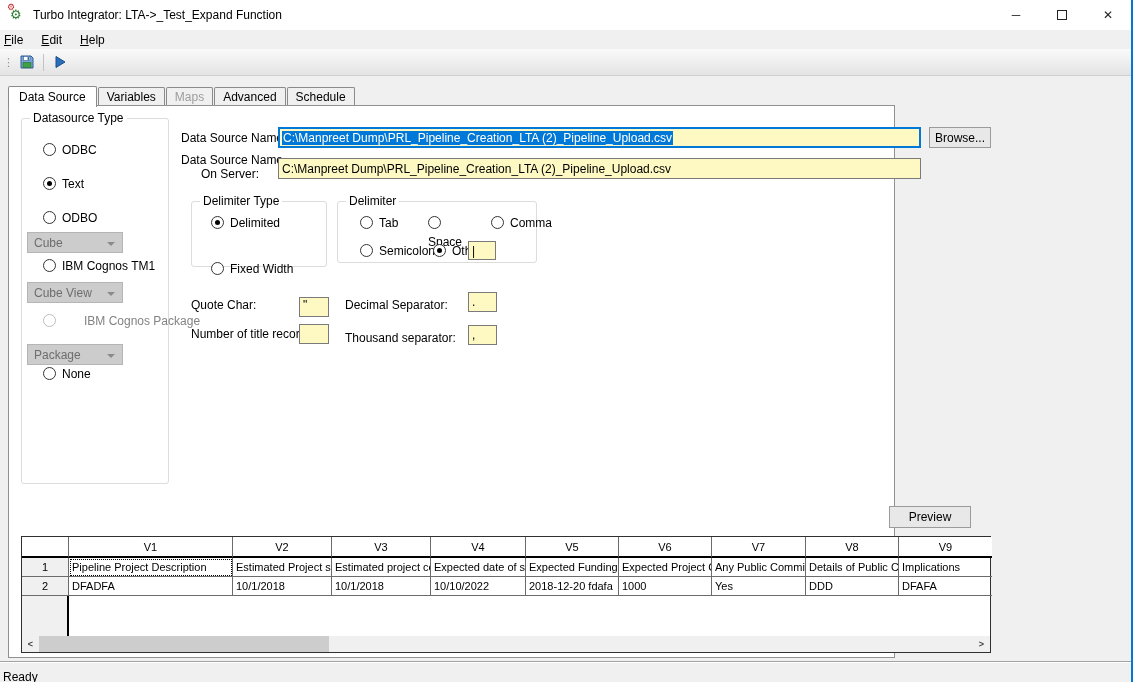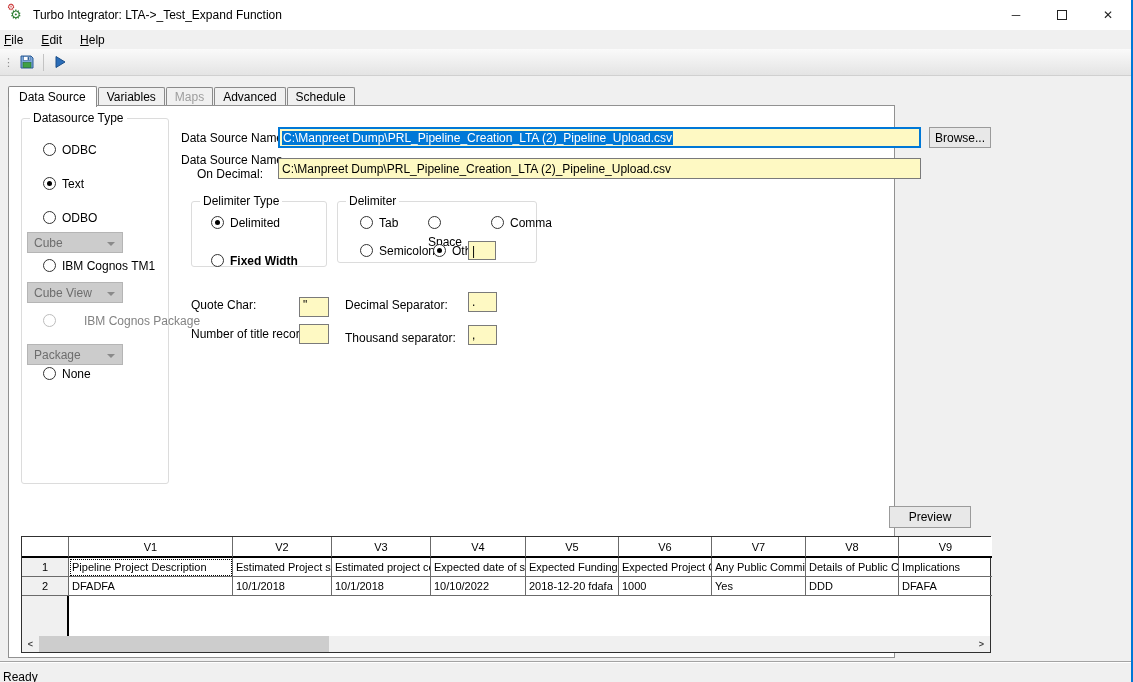--- a/index.html
+++ b/index.html
@@ -173,34 +173,34 @@
   </div>
 
   <div class="label right" style="left:172px; top:25px; width:98px;">Data Source Name:</div>
   <div class="textbox focus" style="left:269px; top:21px; width:643px; height:21px;">
     <span class="sel-text">C:\Manpreet Dump\PRL_Pipeline_Creation_LTA (2)_Pipeline_Upload.csv</span>
   </div>
   <div class="win-button" style="left:920px; top:21px; width:62px; height:21px;">Browse...</div>
 
   <div class="label" style="left:172px; top:47px; width:98px; text-align:center;">
     <div>Data Source Name</div>
-    <div>On Decimal:</div>
+    <div>On Server:</div>
   </div>
   <div class="textbox" style="left:269px; top:52px; width:643px; height:21px;">
     <span>C:\Manpreet Dump\PRL_Pipeline_Creation_LTA (2)_Pipeline_Upload.csv</span>
   </div>
 
   <div class="groupbox" style="left:182px; top:95px; width:136px; height:66px;">
     <span class="groupbox-title">Delimiter Type</span>
   </div>
   <div class="radio-row" style="left:190px; top:110px;">
     <span class="radio checked"></span>
     <span>Delimited</span>
   </div>
-  <div class="radio-row" style="left:190px; top:148px;font-weight:bold;">
+  <div class="radio-row" style="left:190px; top:156px;">
     <span class="radio"></span>
     <span>Fixed Width</span>
   </div>
 
   <div class="groupbox" style="left:328px; top:95px; width:200px; height:62px;">
     <span class="groupbox-title">Delimiter</span>
   </div>
   <div class="radio-row" style="left:339px; top:110px;">
     <span class="radio"></span>
     <span>Tab</span>

